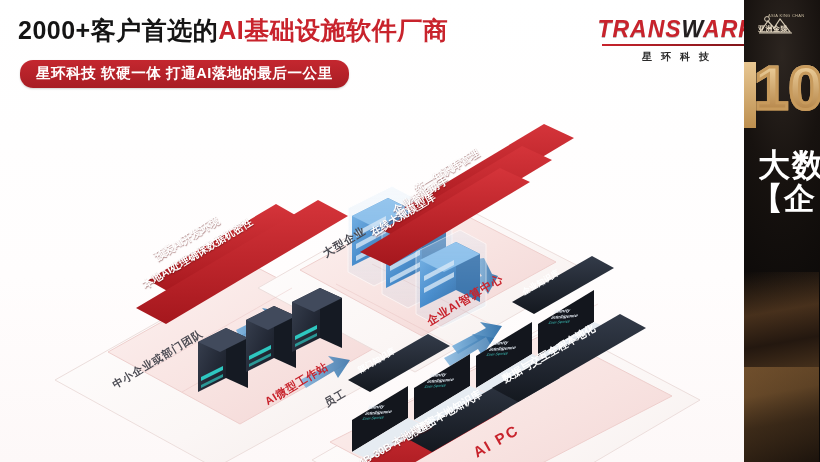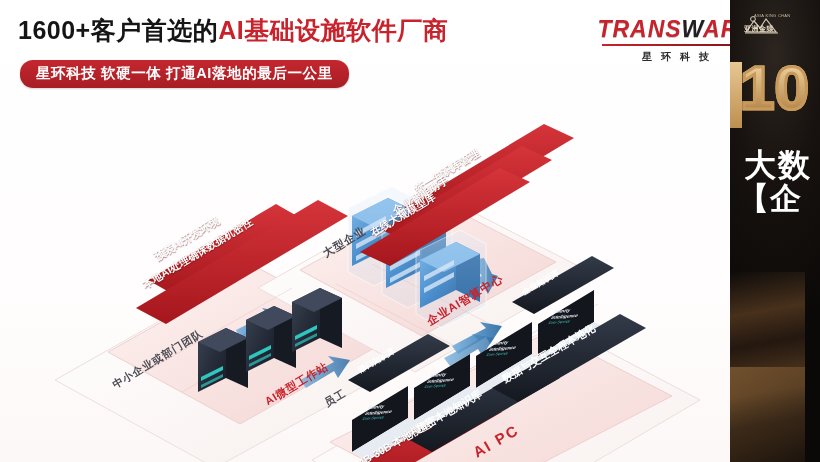--- a/index.html
+++ b/index.html
@@ -49,21 +49,21 @@
     width:148px;height:2px;margin:3px auto 4px auto;
     background:linear-gradient(90deg,#c8232c,#7d1419);
   }
   .brand-cn{
     font-size:10px;letter-spacing:9px;color:#2a2a2a;
     font-weight:bold;white-space:nowrap;padding-left:8px;
   }
 
   
   .rightpanel{
-    position:absolute;right:0;top:0;width:90px;height:462px;
+    position:absolute;right:0;top:0;width:76px;height:462px;
     background:
       radial-gradient(120% 60% at 50% 12%, #2c2520 0%, #17120f 45%, #0b0908 100%);
     overflow:hidden;
   }
   .rp-gold-tab{
     position:absolute;left:-10px;top:62px;width:22px;height:66px;
     background:linear-gradient(180deg,#e8c793,#bd8f4f);
   }
   .rp-logo{
     position:absolute;left:12px;top:12px;width:52px;height:26px;
@@ -121,21 +121,21 @@
     position:absolute;white-space:nowrap;
     color:#5e5e66;font-weight:bold;letter-spacing:1px;
   }
 </style>
 </head>
 <body>
 
 <div id="slide">
 
   <div class="headline">
-    <span class="blk">1600+客户首选的</span><span class="red">AI基础设施软件厂商</span>
+    <span class="blk">2000+客户首选的</span><span class="red">AI基础设施软件厂商</span>
   </div>
 
   <div class="subpill">星环科技 软硬一体 打通AI落地的最后一公里</div>
 
   <div class="brand">
     <div class="brand-word"><span>TRANS</span><span class="w-dark">W</span><span>ARP</span></div>
     <div class="brand-rule"></div>
     <div class="brand-cn">星环科技</div>
   </div>
 

